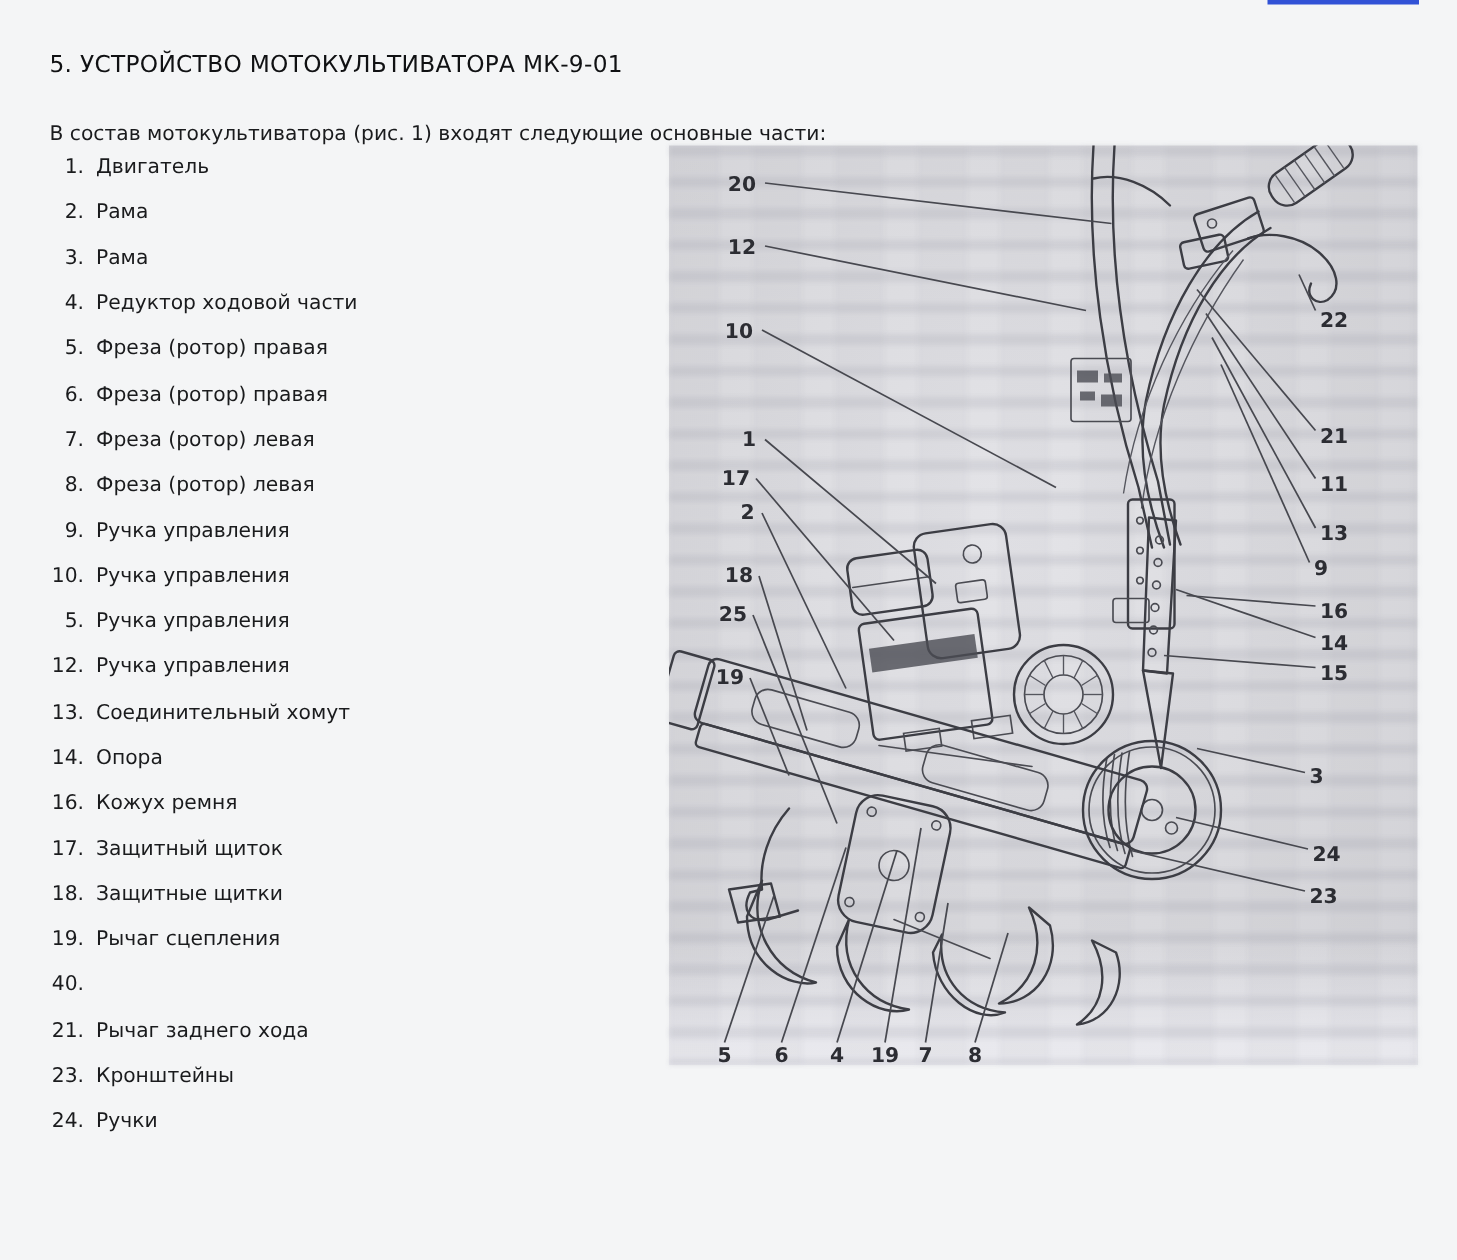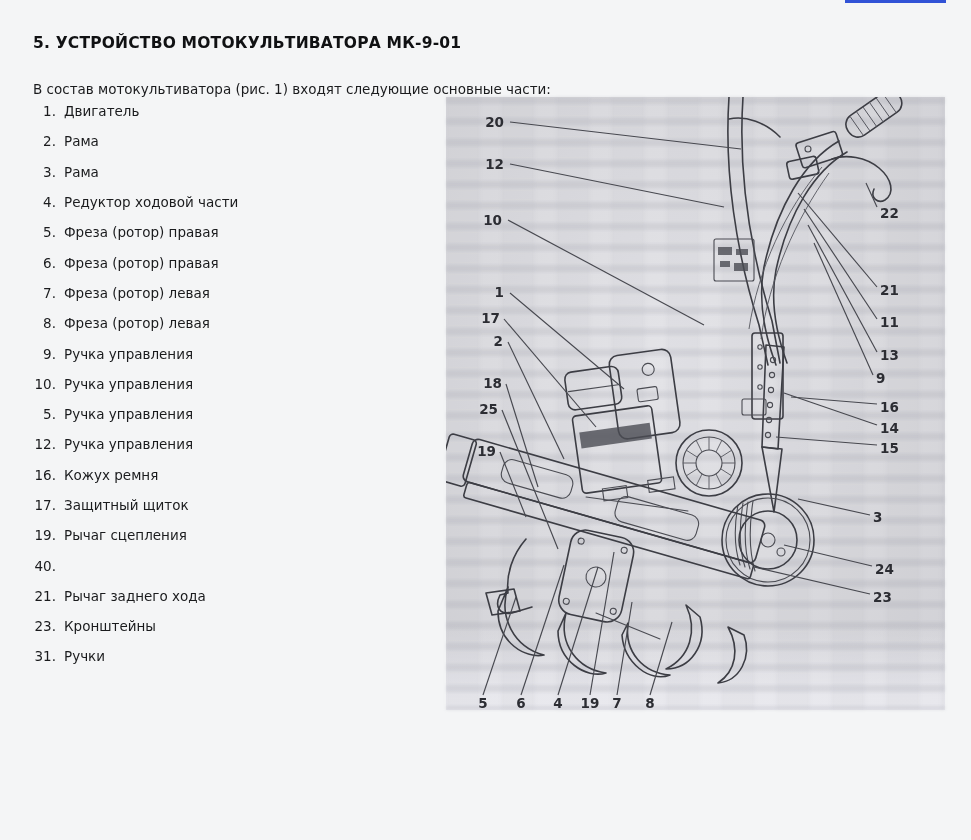--- a/index.html
+++ b/index.html
@@ -8,21 +8,21 @@
     background:#f4f5f6;
     font-family:"DejaVu Sans","Liberation Sans",sans-serif;
     color:#17181a;
   }
   .accent-bar{
     position:absolute;left:845px;top:0;width:101px;height:3px;
     background:#3152d6;
   }
   .heading{
     position:absolute;left:33px;top:24px;
-    font-size:15.5px;font-weight:bold;letter-spacing:.2px;line-height:1.2;
+    font-size:15.5px;font-weight:normal;letter-spacing:.2px;line-height:1.2;
     color:#101113;
   }
   .intro{
     position:absolute;left:33px;top:61px;
     font-size:13.5px;line-height:1.3;color:#1a1b1d;margin-top:20px;
   }
   ol.parts{
     position:absolute;left:30px;top:96px;margin:0;padding:0;list-style:none;
   }
   ol.parts li{
@@ -107,44 +107,56 @@
     </li>
   <li>
       <span class="pn">5.</span>
       <span>Ручка управления</span>
     </li>
   <li>
       <span class="pn">12.</span>
       <span>Ручка управления</span>
     </li>
   <li>
+      <span class="pn">13.</span>
+      <span>Соединительный хомут</span>
+    </li>
+  <li>
+      <span class="pn">14.</span>
+      <span>Опора</span>
+    </li>
+  <li>
       <span class="pn">16.</span>
       <span>Кожух ремня</span>
     </li>
   <li>
       <span class="pn">17.</span>
       <span>Защитный щиток</span>
     </li>
   <li>
+      <span class="pn">18.</span>
+      <span>Защитные щитки</span>
+    </li>
+  <li>
       <span class="pn">19.</span>
       <span>Рычаг сцепления</span>
     </li>
   <li>
       <span class="pn">40.</span>
     </li>
   <li>
       <span class="pn">21.</span>
       <span>Рычаг заднего хода</span>
     </li>
   <li>
       <span class="pn">23.</span>
       <span>Кронштейны</span>
     </li>
   <li>
-      <span class="pn">31.</span>
+      <span class="pn">24.</span>
       <span>Ручки</span>
     </li>
 </ol>
 
 <div class="figure">
   <div class="bleed"></div>
   <svg class="diagram" width="499" height="613" viewBox="0 0 499 613">
 
     <path class="ln" d="M283,0 C278,75 290,155 313,228 L322,268"></path>
     <path class="ln" d="M297,0 C292,75 304,152 326,224 L334,266"></path>

